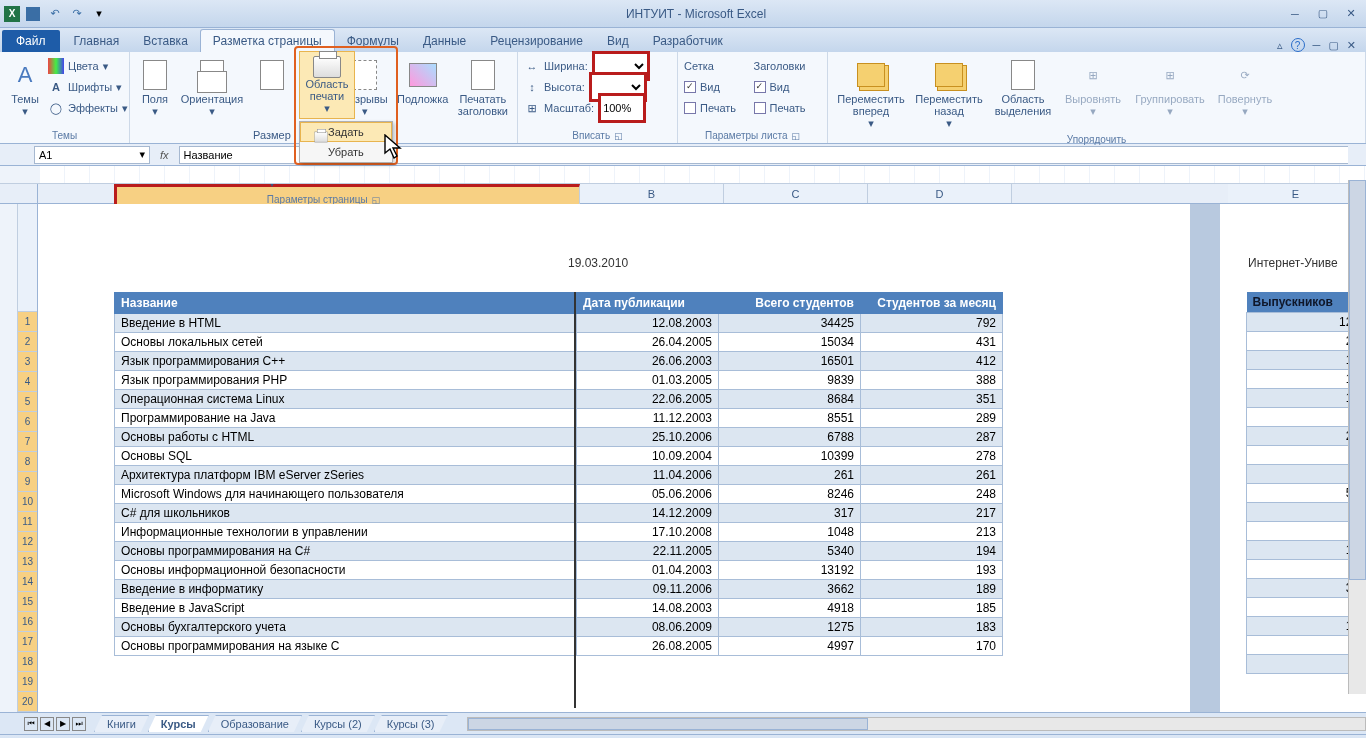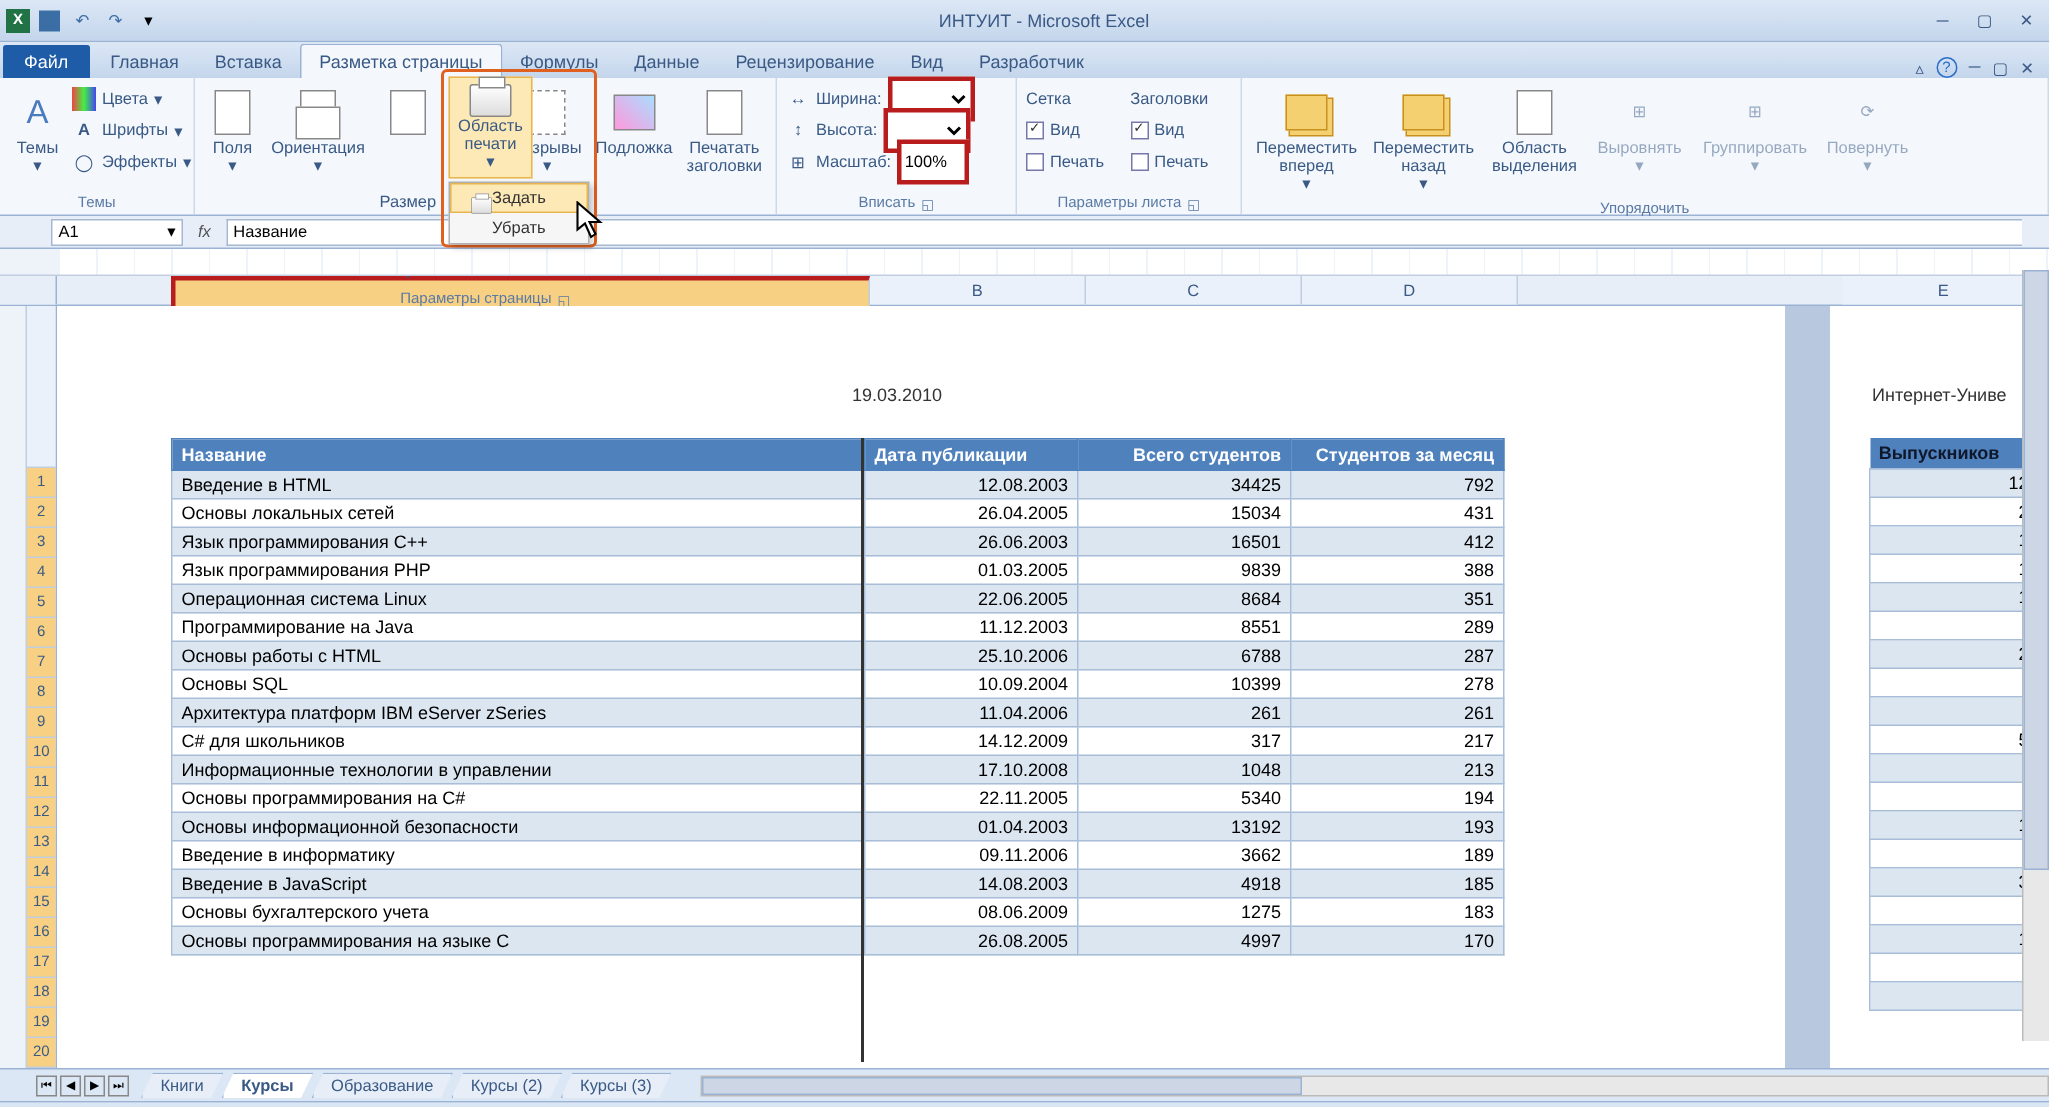--- a/index.html
+++ b/index.html
@@ -40,21 +40,21 @@
 .printarea-wrap { position: absolute; left: 294px; top: -6px; border: 2px solid #e06020; border-radius: 4px; padding: 3px 3px 0 3px; background: transparent; z-index: 50; }
 .pa-btn { width: 56px; background: #fce9b5; border: 1px solid #e8b44e; display: flex; flex-direction: column; align-items: center; padding: 4px 2px; font-size: 11px; color: #3a5a85; line-height: 1.1; text-align: center; }
 .pa-menu { background: #f6f6f6; border: 1px solid #b0b0b0; margin-top: 2px; box-shadow: 2px 2px 4px rgba(0,0,0,.2); }
 .pa-item { padding: 4px 28px 4px 28px; font-size: 11px; color: #333; cursor: pointer; position: relative; }
 .pa-item.hov { background: #fce9b5; border: 1px solid #e8b44e; padding: 3px 27px 3px 27px; }
 .pa-item .pi-icon { position: absolute; left: 6px; top: 3px; width: 16px; height: 16px; }
 .cursor-arrow { position: absolute; left: 384px; top: 134px; z-index: 100; font-size: 22px; color: #000; pointer-events: none; }
 
 
 .formulabar { height: 22px; background: #e7eef8; border-bottom: 1px solid #9ab3d5; display: flex; align-items: center; }
-.namebox { width: 88px; margin-left: 34px; border: 1px solid #a6b8d0; background: #fff; height: 18px; font-size: 11px; padding: 1px 4px; display: flex; align-items: center; justify-content: space-between; }
+.namebox { width: 116px; margin-left: 34px; border: 1px solid #a6b8d0; background: #fff; height: 18px; font-size: 11px; padding: 1px 4px; display: flex; align-items: center; justify-content: space-between; }
 .fx { margin: 0 10px; font-style: italic; color: #555; }
 .fbar-input { flex: 1; border: 1px solid #a6b8d0; border-right: none; background: #fff; height: 18px; font-size: 11px; padding: 0 4px; display: flex; align-items: center; margin-right: 18px; }
 
 
 .ruler { height: 18px; background: #eef3fa; border-bottom: 1px solid #c0cee0; position: relative; overflow: hidden; }
 .ruler-inner { position: absolute; left: 40px; right: 0; top: 0; bottom: 0; background: repeating-linear-gradient(90deg, #fff, #fff 24px, #eef3fa 24px, #eef3fa 25px); }
 
 
 .colheaders { height: 20px; background: #e7eef8; border-bottom: 1px solid #9ab3d5; display: flex; }
 .corner { width: 38px; border-right: 1px solid #9ab3d5; background: #e7eef8; }
@@ -443,20 +443,26 @@
             <td class="num">10399</td>
             <td class="num">278</td>
           </tr>
           <tr>
             <td>Архитектура платформ IBM eServer zSeries</td>
             <td class="num">11.04.2006</td>
             <td class="num">261</td>
             <td class="num">261</td>
           </tr>
           <tr>
+            <td>Microsoft Windows для начинающего пользователя</td>
+            <td class="num">05.06.2006</td>
+            <td class="num">8246</td>
+            <td class="num">248</td>
+          </tr>
+          <tr>
             <td>C# для школьников</td>
             <td class="num">14.12.2009</td>
             <td class="num">317</td>
             <td class="num">217</td>
           </tr>
           <tr>
             <td>Информационные технологии в управлении</td>
             <td class="num">17.10.2008</td>
             <td class="num">1048</td>
             <td class="num">213</td>

